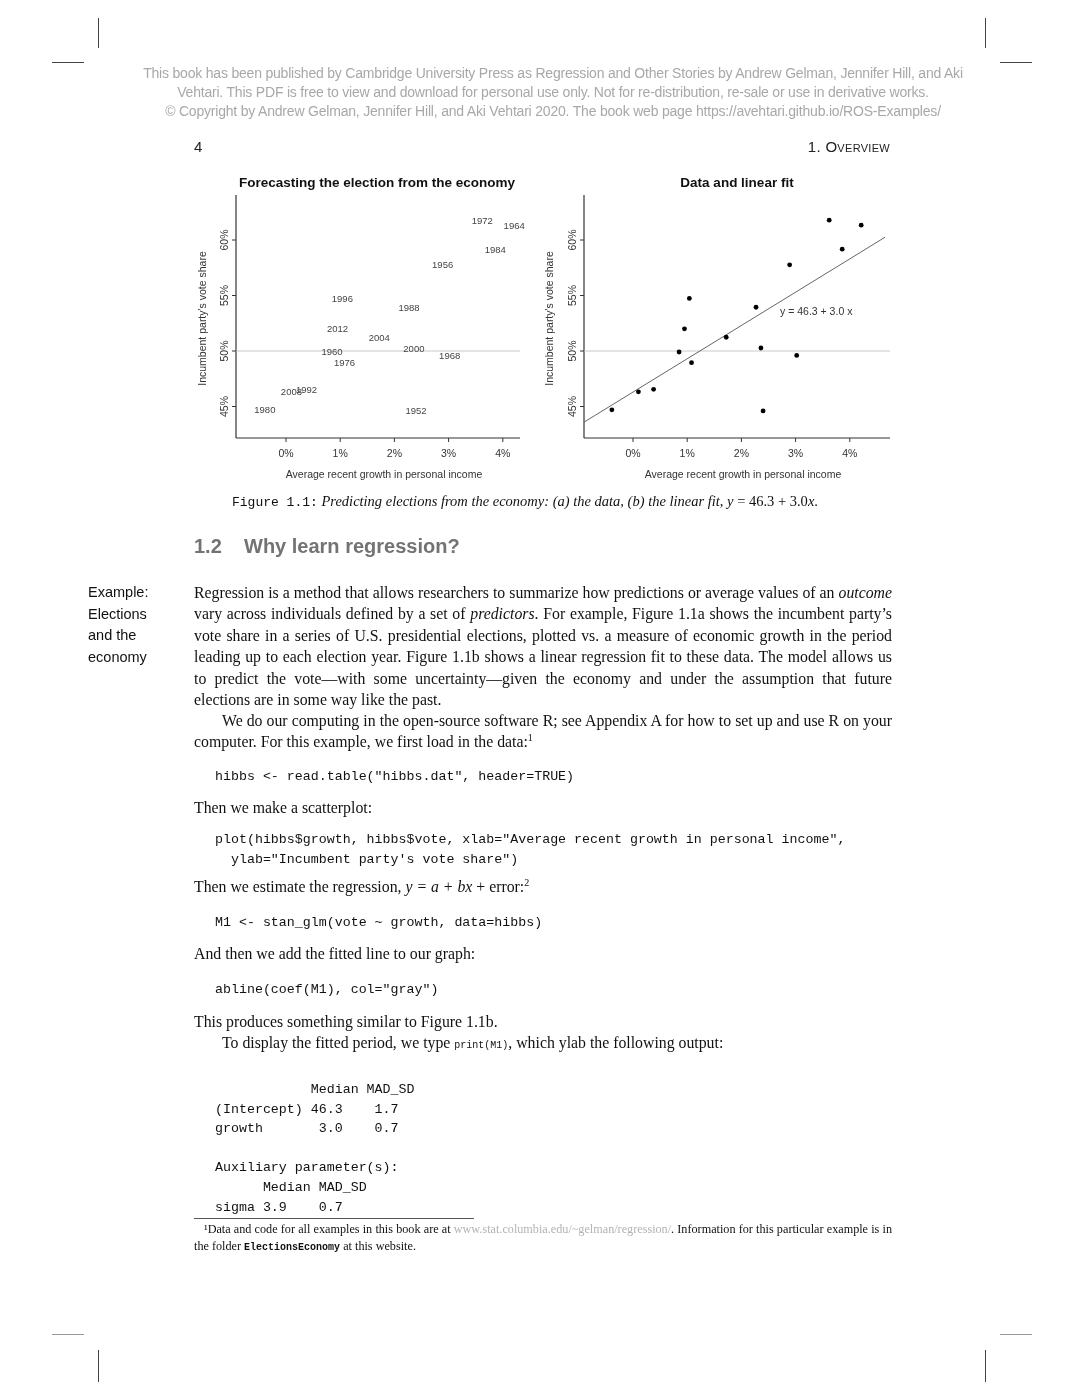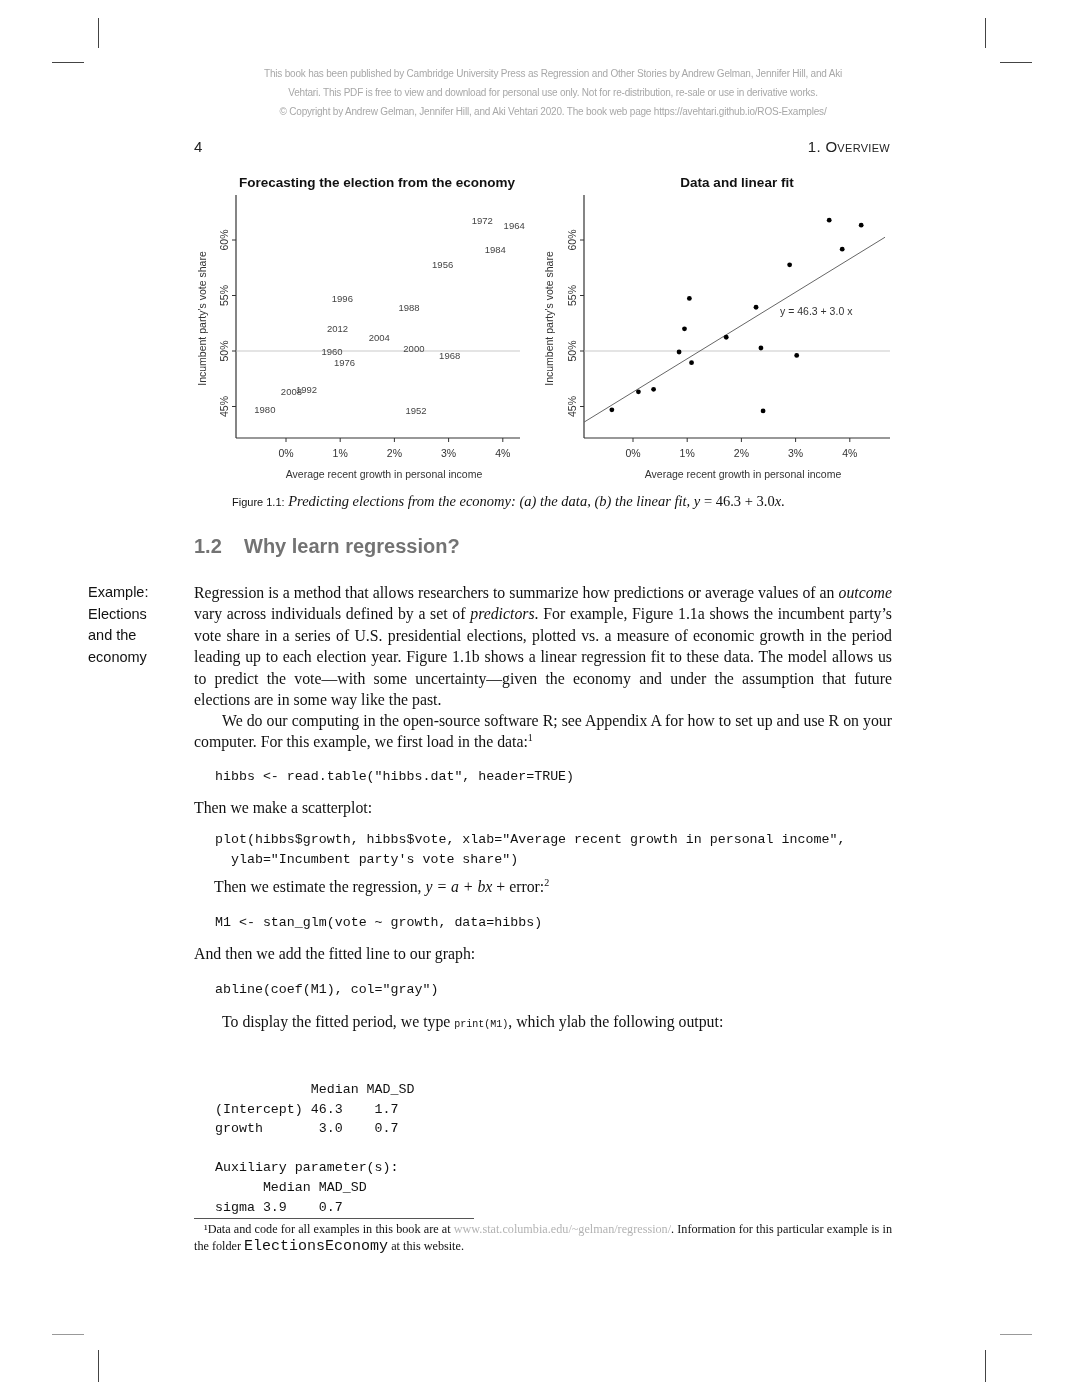--- a/index.html
+++ b/index.html
@@ -1,44 +1,44 @@
 <!DOCTYPE html>
 <html><head>
 <meta charset="utf-8">
 <style>
   html, body { margin: 0; padding: 0; background: #ffffff; }
   body { width: 1080px; height: 1397px; position: relative; overflow: hidden; color: #1a1a1a; }
   .crop { position: absolute; background: #444; }
-  .notice { position: absolute; left: 128px; top: 64px; width: 850px; font-family: "Liberation Sans", sans-serif; font-size: 10px; line-height: 19px; color: #a8a8a8; text-align: center; letter-spacing: -0.2px; }
+  .notice { position: absolute; left: 128px; top: 64px; width: 850px; font-family: "Liberation Sans", sans-serif; font-size: 14px; line-height: 19px; color: #a8a8a8; text-align: center; letter-spacing: -0.2px; }
   .running { position: absolute; top: 138px; font-family: "Liberation Sans", sans-serif; font-size: 15px; color: #222; }
   .running.left { left: 194px; }
   .running.right { right: 190px; font-variant: small-caps; letter-spacing: 0.3px; }
   svg.chart { position: absolute; overflow: visible; }
   .ctitle { font-family: "Liberation Sans", sans-serif; font-size: 13.5px; font-weight: bold; fill: #111; }
   .tick { font-family: "Liberation Sans", sans-serif; font-size: 10.5px; fill: #333; }
   .axlab { font-family: "Liberation Sans", sans-serif; font-size: 10.5px; fill: #333; }
   .yr { font-family: "Liberation Sans", sans-serif; font-size: 9.5px; fill: #444; }
   .eq { font-family: "Liberation Sans", sans-serif; font-size: 10.5px; fill: #333; }
   .caption { position: absolute; left: 232px; top: 493px; font-family: "Liberation Serif", serif; font-size: 14.5px; color: #111; }
-  .caption .lab { font-family: Liberation Sans, sans-serif; font-size: 11px; }
+  .caption .lab { font-family: Liberation Mono, monospace; font-size: 13px; }
   .caption i { font-style: italic; font-family: Liberation Serif, serif; }
   .sect { position: absolute; left: 194px; top: 535px; font-family: "Liberation Sans", sans-serif; font-size: 20px; font-weight: bold; color: #737373; }
   .sect .num { display: inline-block; width: 50px; }
   .margin-note { position: absolute; left: 88px; top: 582px; width: 90px; font-family: "Liberation Sans", sans-serif; font-size: 14.5px; line-height: 21.5px; color: #111; }
   .body { position: absolute; left: 194px; width: 698px; font-family: "Liberation Serif", serif; font-size: 15.8px; line-height: 21.4px; color: #111; text-align: justify; }
   .body p { margin: 0; }
   .indent { text-indent: 28px; }
   .mono { font-family: "Liberation Mono", monospace; font-size: 10px; }
   pre.code { position: absolute; left: 215px; margin: 0; font-family: "Liberation Mono", monospace; font-size: 13.3px; line-height: 19.6px; color: #111; white-space: pre; }
   .fn-rule { position: absolute; left: 194px; top: 1218px; width: 280px; height: 1px; background: #555; }
   .footnotes { position: absolute; left: 194px; top: 1221px; width: 698px; font-family: "Liberation Serif", serif; font-size: 12.2px; line-height: 17px; color: #111; text-align: justify; }
   .footnotes p { margin: 0; }
   .footnotes .ind { text-indent: 10px; }
   .footnotes .url { color: #b3b3b3; }
-  .footnotes .mono { font-size: 15px; }
+  .footnotes .mono { font-size: 10px; font-weight: bold; }
   sup { font-size: 10px; line-height: 0; }
 </style>
 </head>
 <body>
 
 <div class="crop" style="left:98px;top:18px;width:1px;height:30px;"></div>
 <div class="crop" style="left:52px;top:62px;width:32px;height:1px;"></div>
 <div class="crop" style="left:985px;top:18px;width:1px;height:30px;"></div>
 <div class="crop" style="left:1000px;top:62px;width:32px;height:1px;"></div>
 <div class="crop" style="left:52px;top:1334px;width:32px;height:1px;background:#999;"></div>
@@ -168,33 +168,34 @@
 
 <pre class="code" style="top:767px;">hibbs &lt;- read.table("hibbs.dat", header=TRUE)</pre>
 
 <div class="body" style="top:797px;">
   <p>Then we make a scatterplot:</p>
 </div>
 
 <pre class="code" style="top:830px;">plot(hibbs$growth, hibbs$vote, xlab="Average recent growth in personal income",
   ylab="Incumbent party's vote share")</pre>
 
-<div class="body" style="top:876px;margin-left:20px;">
+<div class="body" style="top:876px;">
   <p><span>Then we estimate the regression, </span><i>y = a + bx</i><span> + error:</span><sup>2</sup></p>
 </div>
 
 <pre class="code" style="top:913px;">M1 &lt;- stan_glm(vote ~ growth, data=hibbs)</pre>
 
 <div class="body" style="top:943px;">
   <p>And then we add the fitted line to our graph:</p>
 </div>
 
 <pre class="code" style="top:980px;">abline(coef(M1), col="gray")</pre>
 
 <div class="body" style="top:1011px;">
+  <p>This produces something similar to Figure 1.1b.</p>
   <p class="indent"><span>To display the fitted period, we type </span><span class="mono">print(M1)</span><span>, which ylab the following output:</span></p>
 </div>
 
 <pre class="code" style="top:1080px;">            Median MAD_SD
 (Intercept) 46.3    1.7
 growth       3.0    0.7
 
 Auxiliary parameter(s):
       Median MAD_SD
 sigma 3.9    0.7</pre>

